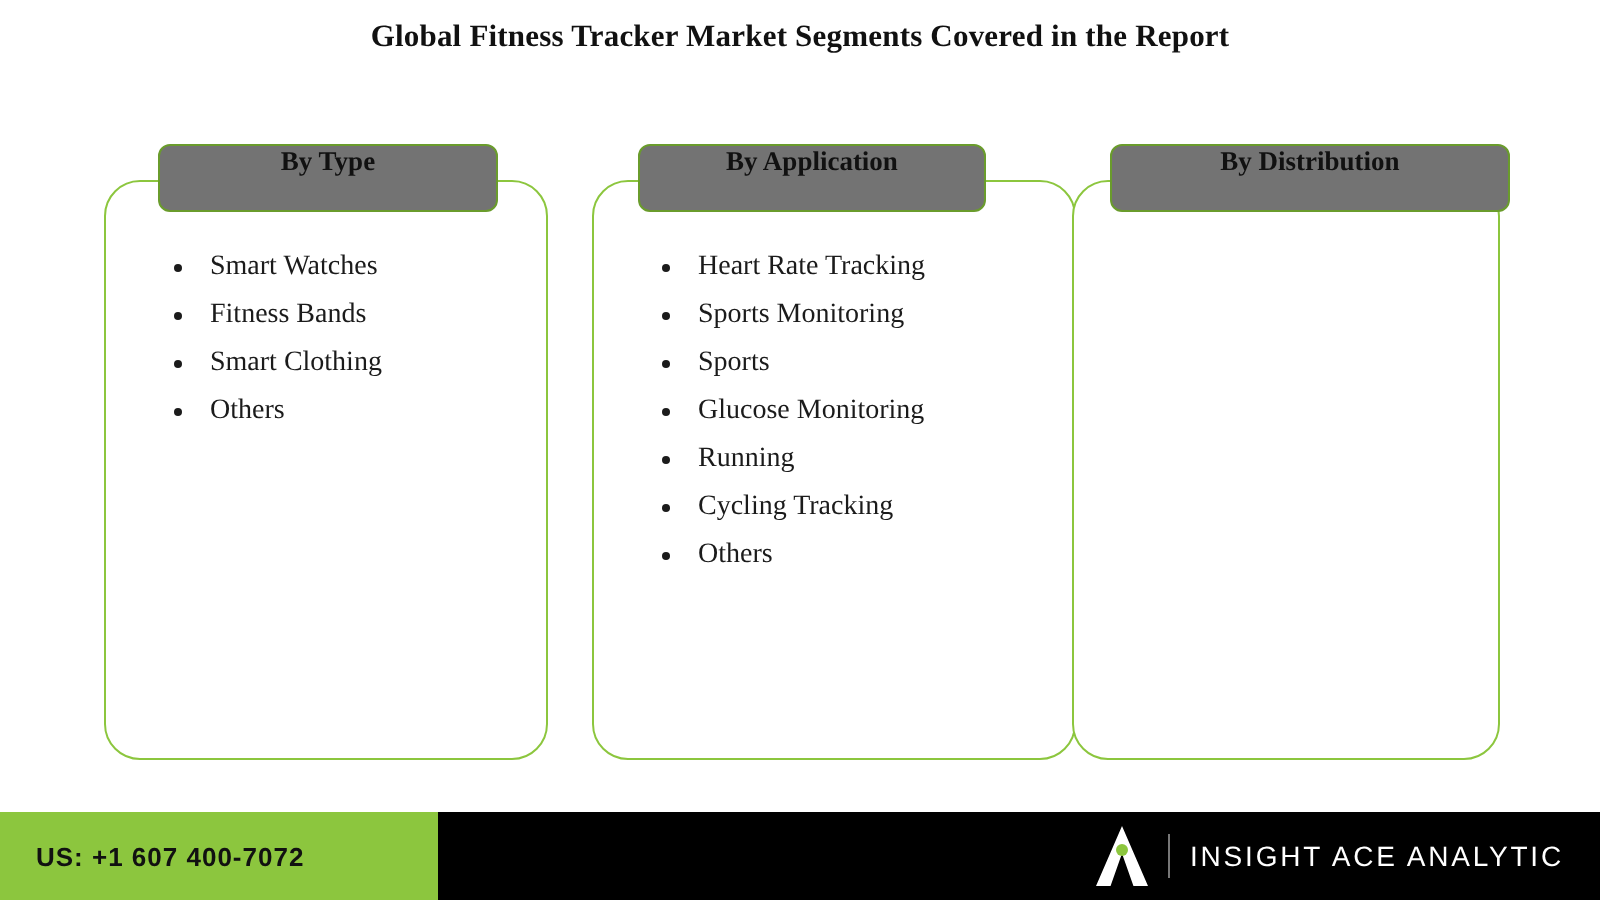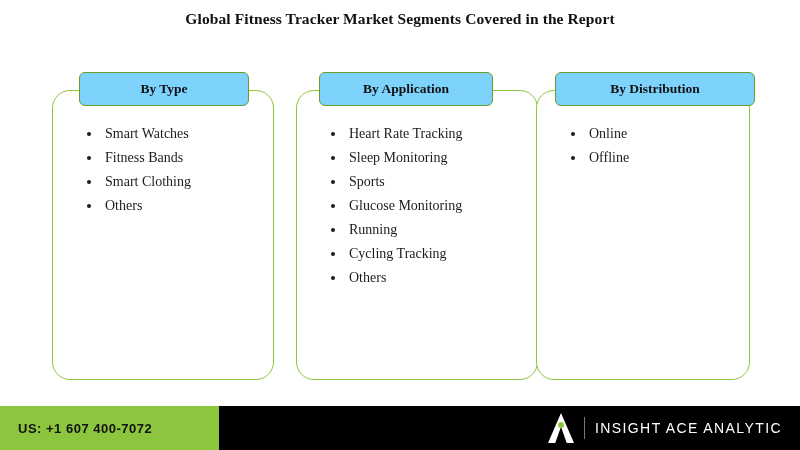--- a/index.html
+++ b/index.html
@@ -40,24 +40,24 @@
     box-sizing:border-box;
   }
   .col-type{ left:52px; width:222px; height:290px; }
   .col-app{ left:296px; width:242px; height:290px; }
   .col-dist{ left:536px; width:214px; height:290px; }
 
   .hdr{
     position:absolute;
     top:-19px;
     height:34px;
-    background:#7dd3fc;
+    background:#737373;
     border:1.5px solid #6a9c2c;
     border-radius:6px;
-    display:flex;align-items:center;justify-content:center;
+    display:flex;align-items:flex-start;justify-content:center;
     box-sizing:border-box;
   }
   .hdr span{
     font-family:"Liberation Serif", serif;
     font-weight:bold;
     font-size:13.5px;
     color:#111111;
   }
   .hdr-type{ left:26px; width:170px; }
   .hdr-app{ left:22px; width:174px; }
@@ -155,37 +155,33 @@
         <li>Others</li>
       </ul>
     </div>
 
     <div class="col col-app">
       <div class="hdr hdr-app">
         <span>By Application</span>
       </div>
       <ul class="items">
         <li>Heart Rate Tracking</li>
-        <li>Sleep Monitoring</li>
+        <li>Sports Monitoring</li>
         <li>Sports</li>
         <li>Glucose Monitoring</li>
         <li>Running</li>
         <li>Cycling Tracking</li>
         <li>Others</li>
       </ul>
     </div>
 
     <div class="col col-dist">
       <div class="hdr hdr-dist">
         <span>By Distribution</span>
       </div>
-      <ul class="items">
-        <li>Online</li>
-        <li>Offline</li>
-      </ul>
     </div>
 
   </div>
 
   <div class="footer">
     <div class="phone-box">
       <div class="phone-text">US: +1 607 400-7072</div>
     </div>
     <div class="brand">
       <div class="brand-mark">

